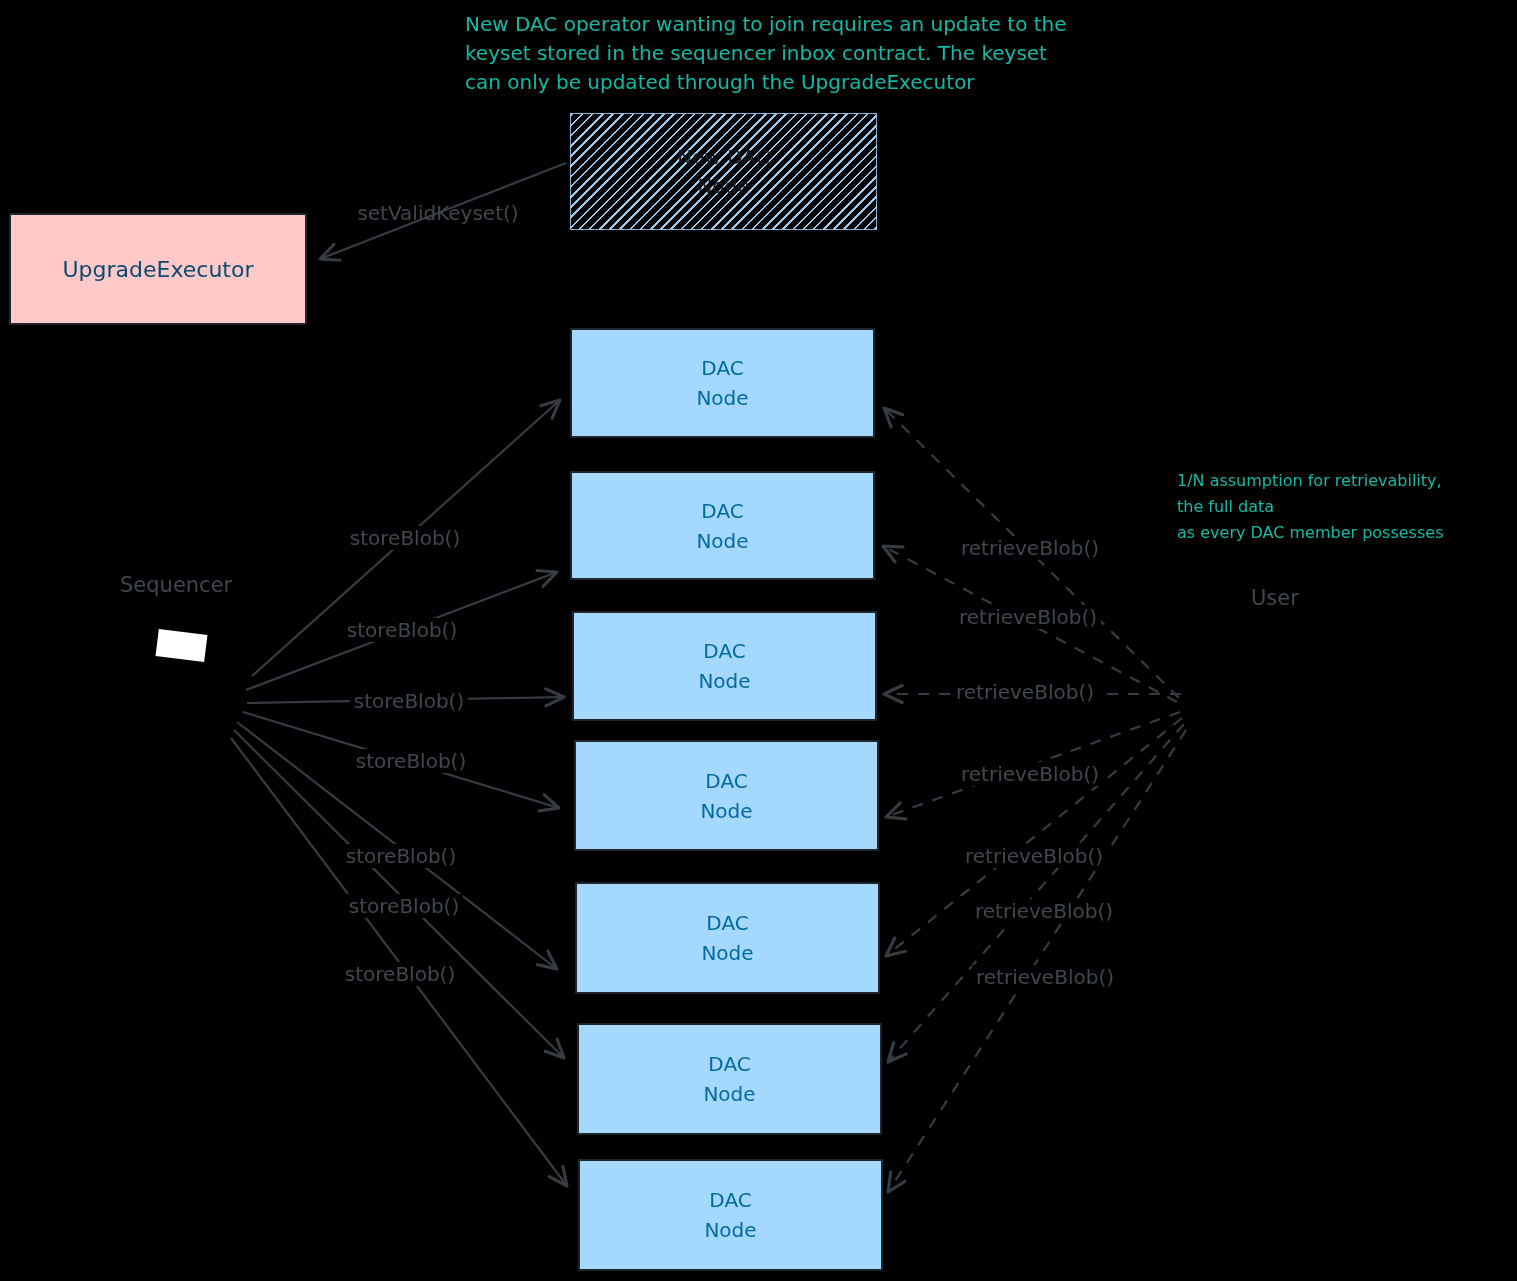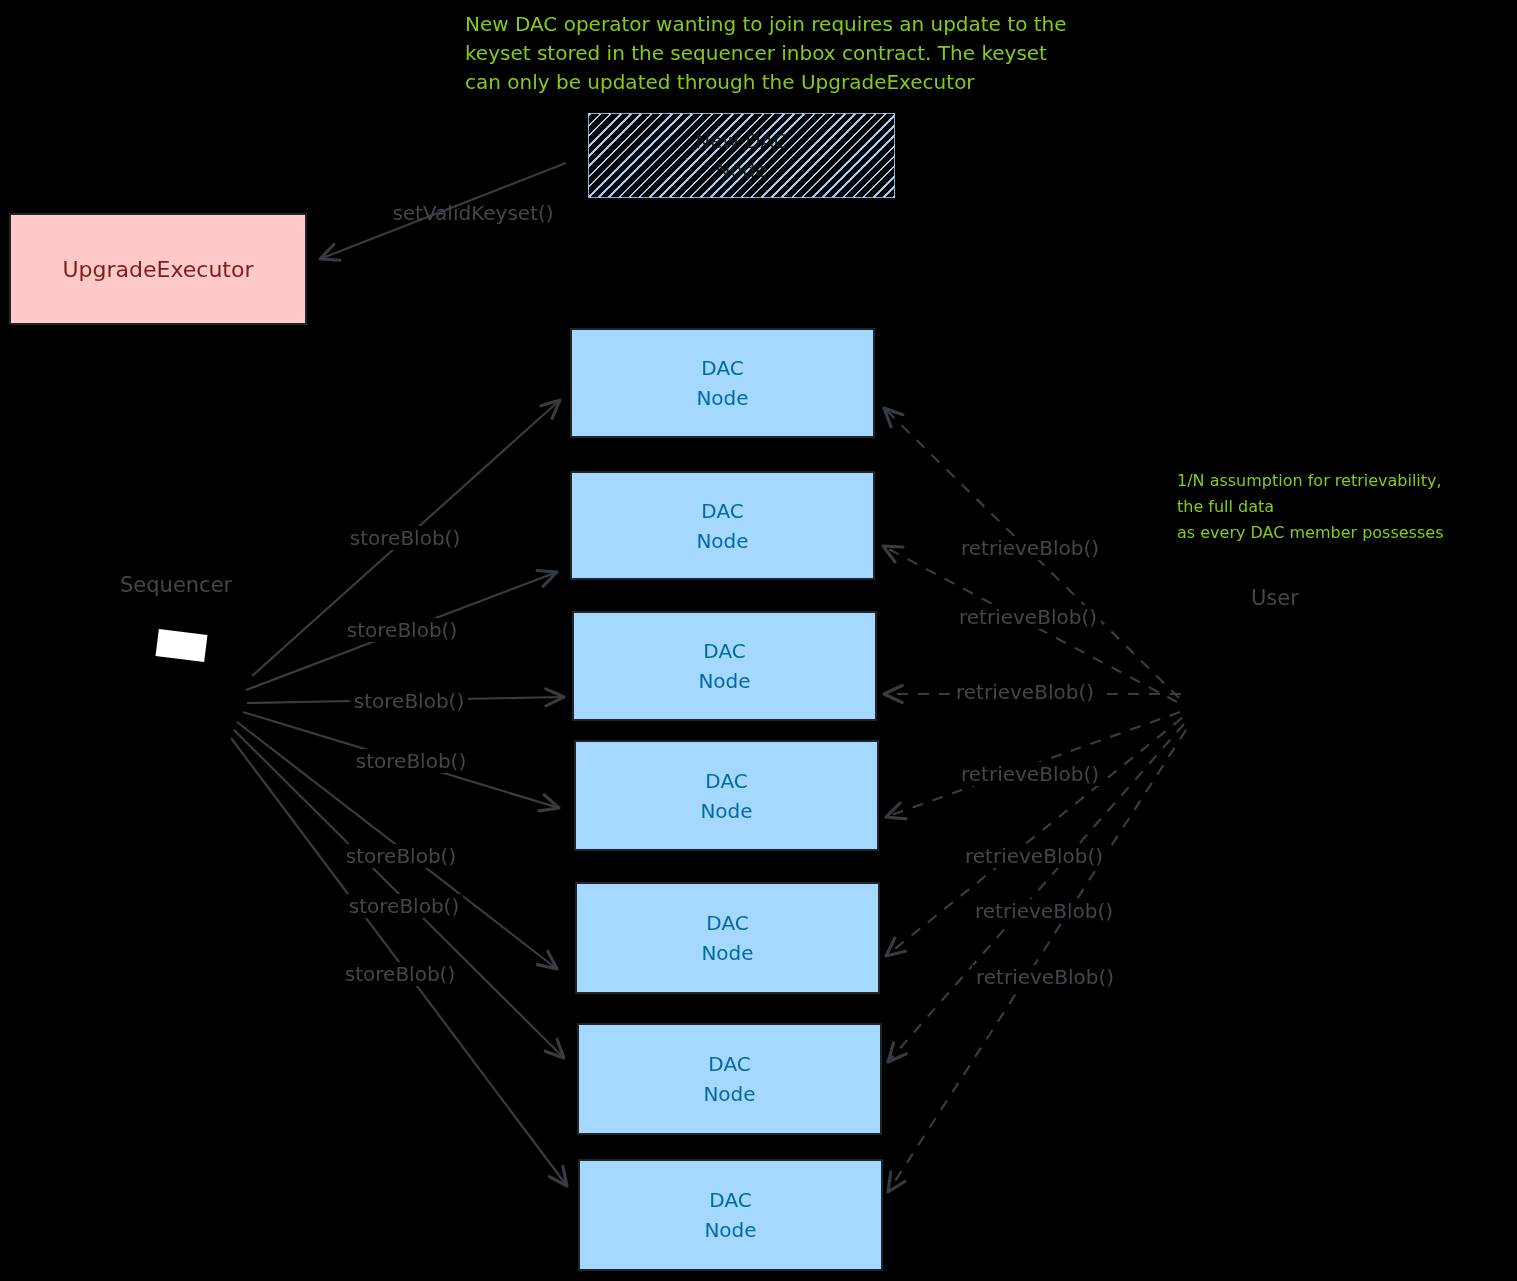--- a/index.html
+++ b/index.html
@@ -1,26 +1,26 @@
 <!DOCTYPE html>
 <html><head>
 <meta charset="utf-8">
 <style>
   html,body{margin:0;padding:0;background:#000;}
   #canvas{
     position:relative;width:1517px;height:1281px;background:#000000;
     font-family:"DejaVu Sans",sans-serif;overflow:hidden;
   }
   svg.wires{position:absolute;left:0;top:0;width:1517px;height:1281px;}
-  .note{position:absolute;color:#84cc16;font-size:20px;line-height:29px;white-space:nowrap;}
+  .note{position:absolute;color:#14b8a6;font-size:20px;line-height:29px;white-space:nowrap;}
   .note.small{font-size:16px;line-height:26px;}
   .node{position:absolute;display:flex;flex-direction:column;align-items:center;justify-content:center;
         box-sizing:border-box;text-align:center;}
   .dac{background:#a5d8ff;border:2px solid #20252a;color:#0369a1;font-size:20px;line-height:30px;}
-  .pink{background:#ffc9c9;border:2px solid #20252a;color:#7f1d1d;font-size:22px;}
+  .pink{background:#ffc9c9;border:2px solid #20252a;color:#0c4a6e;font-size:22px;}
   .hatch{
     border:1.5px solid rgba(165,216,255,.8);color:#16181b;font-size:20px;line-height:29px;
     background:repeating-linear-gradient(135deg, rgba(165,216,255,.95) 0px, rgba(165,216,255,.95) 1.8px,
                transparent 1.8px, transparent 7.2px);
   }
   .edge-label{
     position:absolute;transform:translate(-50%,-50%);color:#41474d;font-size:20px;
     background:#000;padding:0 4px;white-space:nowrap;
   }
   .edge-label.nobg{background:transparent;}
@@ -62,30 +62,30 @@
       <line x1="1186" y1="730" x2="888" y2="1192" marker-end="url(#ah)"></line>
     </g>
   </svg>
 
   <div class="note" style="left:465px;top:10px;">
     <div>New DAC operator wanting to join requires an update to the</div>
     <div>keyset stored in the sequencer inbox contract. The keyset</div>
     <div>can only be updated through the UpgradeExecutor</div>
   </div>
 
-  <div class="node hatch" style="left:588px;top:113px;width:307px;height:85px;">
+  <div class="node hatch" style="left:570px;top:113px;width:307px;height:117px;">
     <div>New DAC</div>
     <div>Node</div>
   </div>
 
   <div class="node pink" style="left:9px;top:213px;width:298px;height:112px;">
     <div>UpgradeExecutor</div>
   </div>
 
-  <div class="edge-label nobg" style="left:438px;top:213px;margin-left:35px;">setValidKeyset()</div>
+  <div class="edge-label nobg" style="left:438px;top:213px;">setValidKeyset()</div>
 
   <div class="free-label" style="left:120px;top:573px;">Sequencer</div>
   <div class="seq-rect"></div>
 
   <div class="free-label" style="left:1251px;top:586px;text-align:right;">User</div>
 
   <div class="note small" style="left:1177px;top:468px;">
     <div>1/N assumption for retrievability,</div>
     <div>the full data</div>
     <div>as every DAC member possesses</div>

